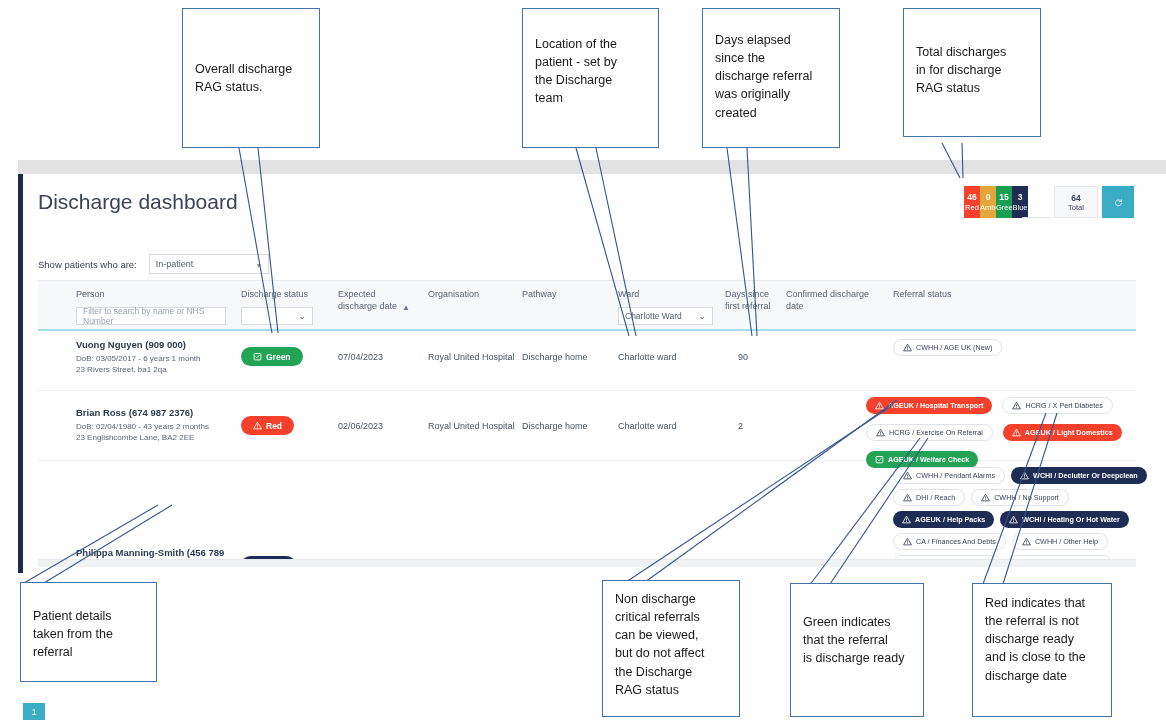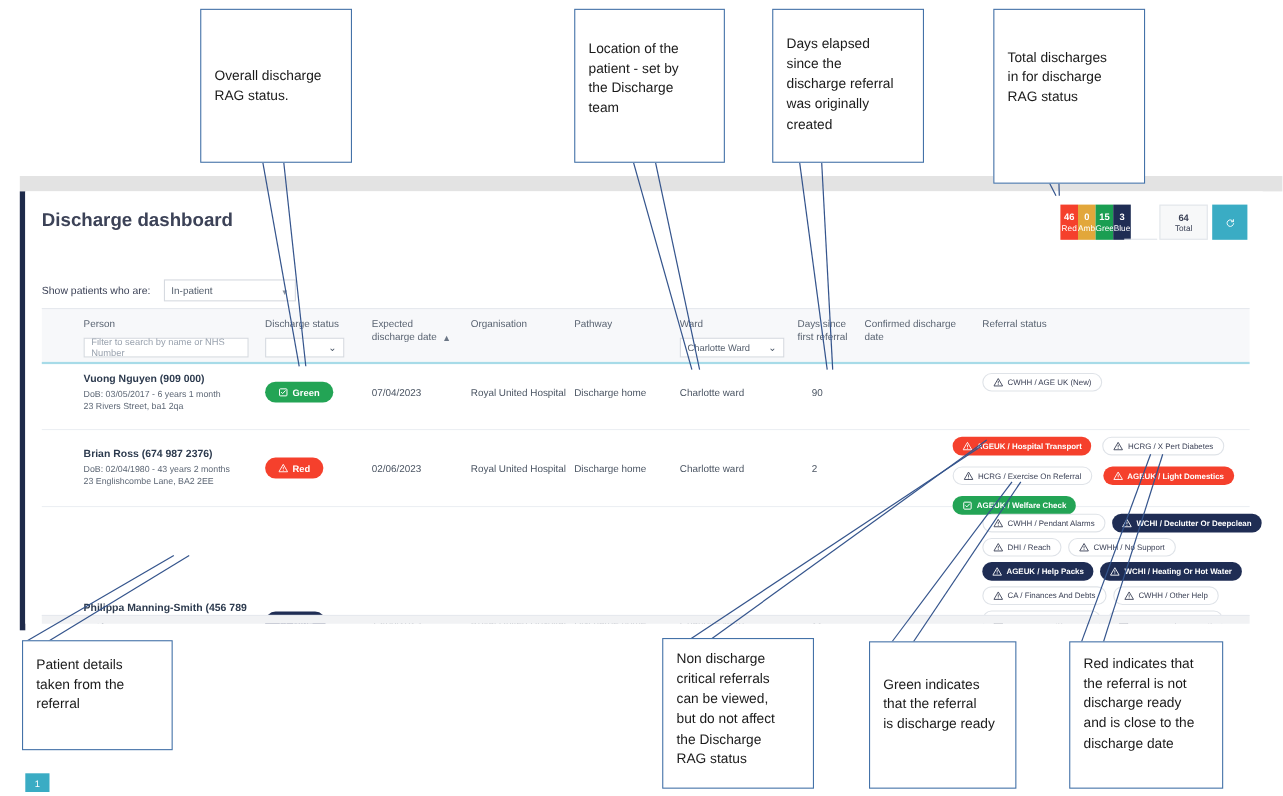--- a/index.html
+++ b/index.html
@@ -32,21 +32,21 @@
                 pointer-events:none; z-index:35; }
   #topstrip { position:absolute; left:18px; top:160px; width:1148px; height:14px;
               background:#e3e3e3; z-index:11; }
   #leftrail { position:absolute; left:18px; top:174px; width:5px; height:399px;
               background:#1e2a4a; z-index:12; }
   #app-body { position:absolute; left:23px; top:174px; width:1125px; height:393px;
               background:#fff; z-index:12; overflow:hidden; }
 
   .page-title {
     position:absolute; left:15px; top:16px;
-    font-size:17px; color:#3c4257; font-weight:700;
+    font-size:21px; color:#3c4257; font-weight:400;
   }
 
   
   .rag-wrap { position:absolute; right:120px; top:12px; display:flex; }
   .rag-cell {
     width:16px; height:32px; color:#fff; text-align:center;
     display:flex; flex-direction:column; justify-content:center;
     font-size:8px; line-height:1.25; font-weight:700;
   }
   .rag-cell .num { font-size:8.5px; font-weight:700; }
@@ -186,27 +186,27 @@
 </div>
 
 <div class="callout top" style="left:702px; top:8px; width:138px; height:140px; padding-top:22px;">
   <span>Days elapsed
 since the
 discharge referral
 was originally
 created</span>
 </div>
 
-<div class="callout top" style="left:903px; top:8px; width:138px; height:159px; padding-top:34px;">
+<div class="callout top" style="left:903px; top:8px; width:138px; height:129px; padding-top:34px;">
   <span>Total discharges
 in for discharge
 RAG status</span>
 </div>
 
-<div class="callout top" style="left:20px; top:582px; width:137px; height:100px; padding-top:12px;">
+<div class="callout top" style="left:20px; top:582px; width:137px; height:100px; padding-top:24px;">
   <span>Patient details
 taken from the
 referral</span>
 </div>
 
 <div class="callout top" style="left:602px; top:580px; width:138px; height:137px; padding-top:9px;">
   <span>Non discharge
 critical referrals
 can be viewed,
 but do not affect

